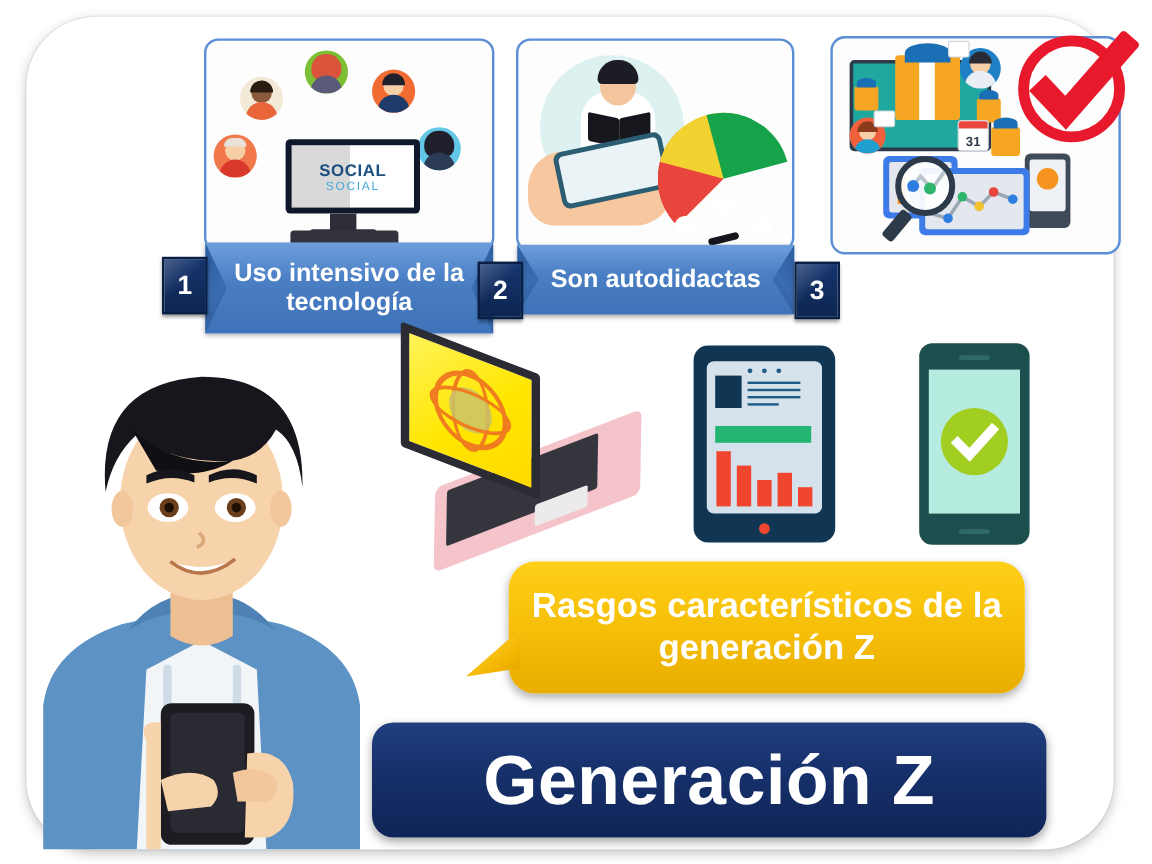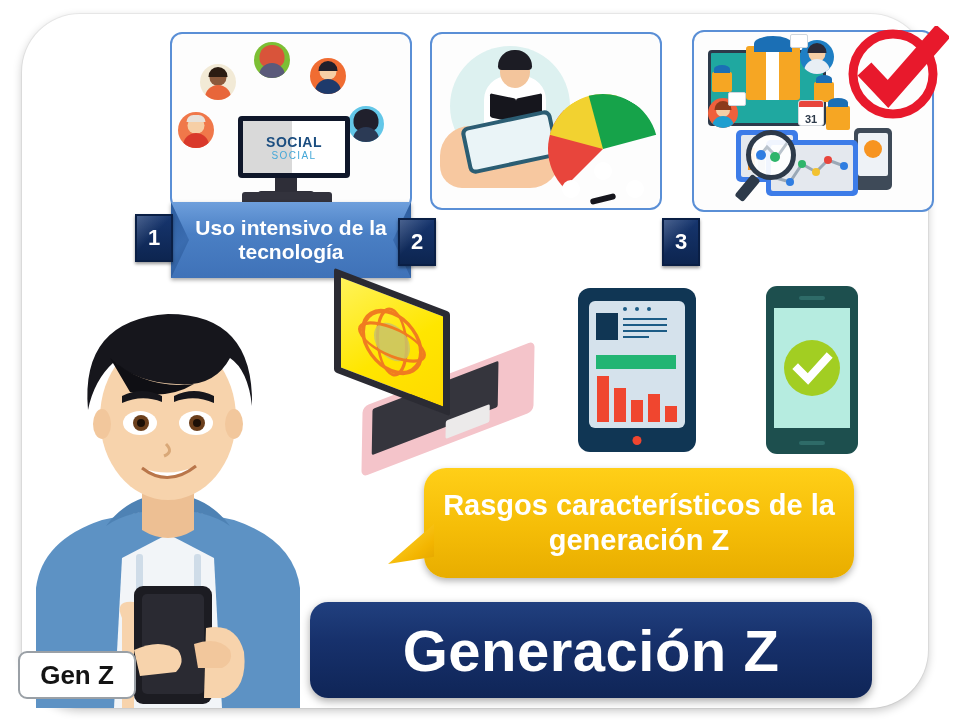--- a/index.html
+++ b/index.html
@@ -396,20 +396,23 @@
   </div>
 
   <svg id="redcheck" viewBox="0 0 104 96">
     <circle cx="48" cy="48" r="40" fill="none" stroke="#e8192c" stroke-width="9"></circle>
     <path d="M26 50 L43 68 L92 12" fill="none" stroke="#e8192c" stroke-width="19" stroke-linecap="square" stroke-linejoin="miter"></path>
   </svg>
 
   <div class="label-bar" id="lab1">
     <span>Uso intensivo de la tecnología</span>
   </div>
+  <div class="label-bar" id="lab2">
+    <span>Son autodidactas</span>
+  </div>
 
   <div class="num-badge" id="num1">
     <span>1</span>
   </div>
   <div class="num-badge" id="num2">
     <span>2</span>
   </div>
   <div class="num-badge" id="num3">
     <span>3</span>
   </div>
@@ -508,16 +511,13 @@
 
   <div id="banner">
     <div class="bn-text">Generación Z</div>
   </div>
 
   <div id="callout">
     <div class="co-tail"></div>
     <div class="co-text">Rasgos característicos de la generación Z</div>
   </div>
 
-  <div id="genz">
-    <span>Gen Z</span>
-  </div>
 </div>
 
 </body></html>

